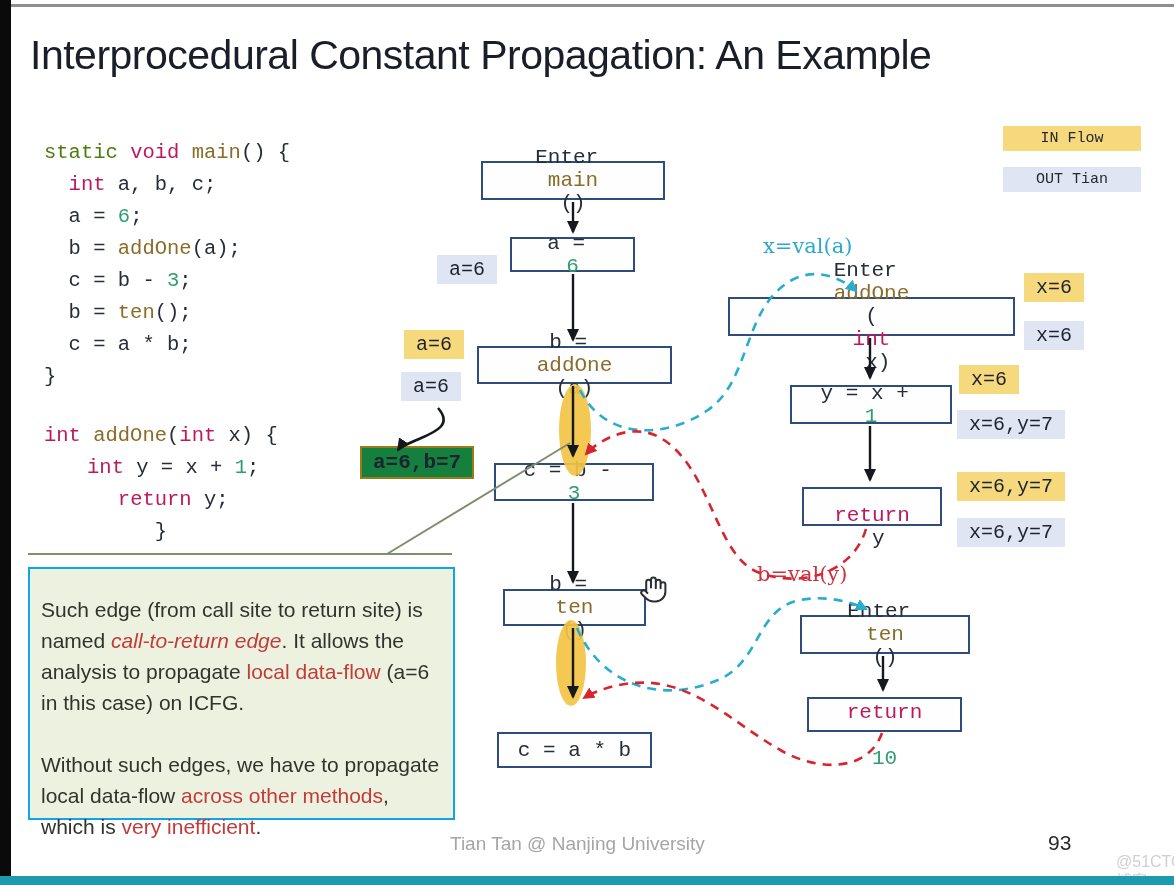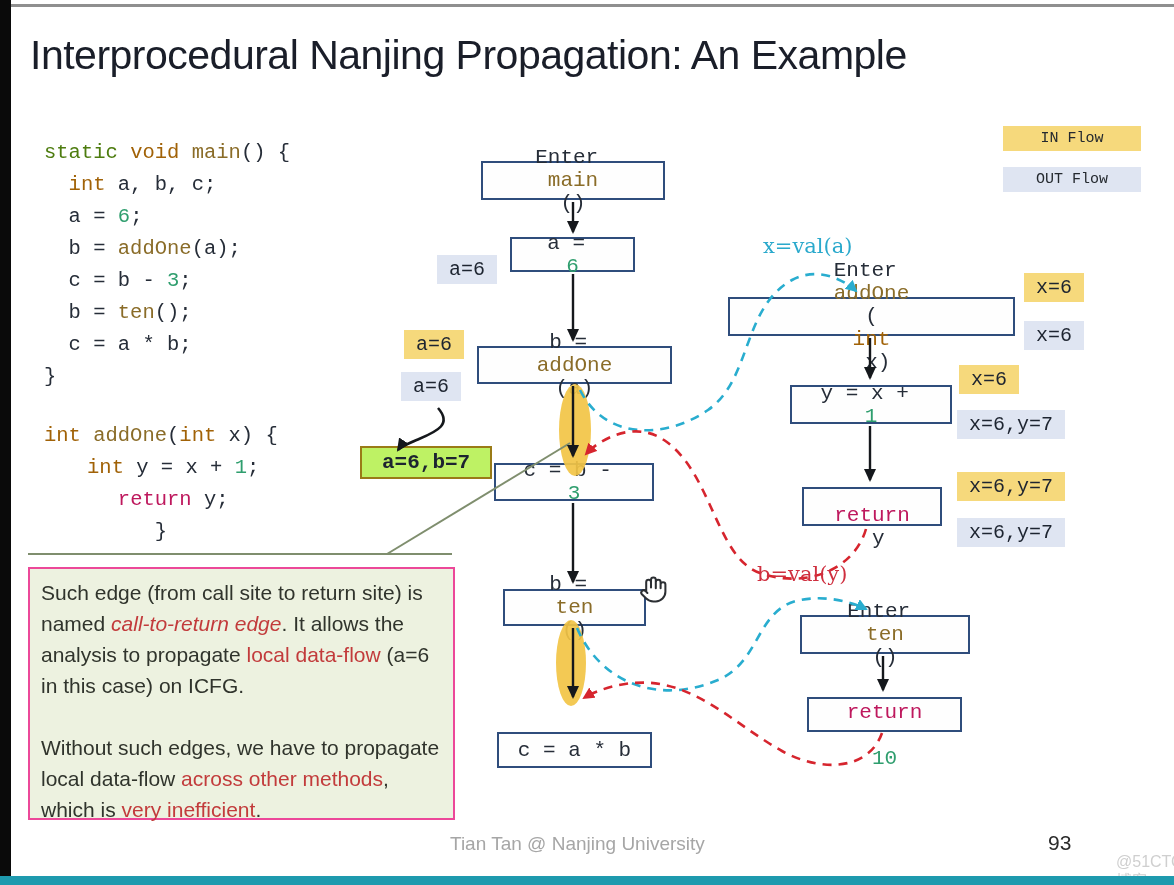--- a/index.html
+++ b/index.html
@@ -11,21 +11,21 @@
   .bottom-bar{position:absolute;left:0;bottom:0;width:1174px;height:9px;background:#1e9aae;}
 
   .slide-title{position:absolute;left:30px;top:32px;width:1130px;margin:0;
     font-size:41px;font-weight:400;letter-spacing:-.5px;color:#1a1e29;}
 
   
   .code{position:absolute;font-family:"Liberation Mono","DejaVu Sans Mono",monospace;
     font-size:20.5px;line-height:32px;white-space:pre;}
   #code-main{left:44px;top:137px;}
   #code-addone{left:44px;top:420px;text-align:center;}
-  .tk-pl{color:#262d38;} .tk-kw{color:#4d7c0f;} .tk-ty{color:#a16207;}
+  .tk-pl{color:#262d38;} .tk-kw{color:#4d7c0f;} .tk-ty{color:#be185d;}
   .tk-fn{color:#8a6c28;} .tk-num{color:#2f9e6e;} .tk-ret{color:#be185d;margin-top:41px;}
 
   
   .node{position:absolute;box-sizing:border-box;border:2.5px solid #2f4d7c;background:#fefefe;
     display:flex;align-items:center;justify-content:center;z-index:1;
     font-family:"Liberation Mono","DejaVu Sans Mono",monospace;font-size:21px;white-space:pre;flex-direction:column;}
   #n-enter-main{left:481px;top:161px;width:184px;height:39px;}
   #n-a6{left:510px;top:237px;width:125px;height:35px;}
   #n-baddone{left:477px;top:346px;width:195px;height:38px;}
   #n-cb3{left:494px;top:463px;width:160px;height:38px;}
@@ -44,32 +44,32 @@
   .fact-out{background:#dfe5f2;}
   #f-out-a6-top{left:437px;top:255px;}
   #f-in-a6{left:404px;top:330px;}
   #f-out-a6{left:401px;top:372px;}
   #f-in-x6-top{left:1024px;top:273px;}
   #f-out-x6-top{left:1024px;top:321px;}
   #f-in-x6-mid{left:959px;top:365px;}
   #f-out-x6y7-mid{left:957px;top:410px;}
   #f-in-x6y7-bot{left:957px;top:472px;}
   #f-out-x6y7-bot{left:957px;top:518px;}
-  #f-callsite{left:360px;top:446px;background:#bef264;border:2.5px solid #9a7b17;
-    font-weight:700;font-size:21px;padding:3px 20px;}
+  #f-callsite{left:360px;top:446px;background:#15803d;border:2.5px solid #9a7b17;
+    font-weight:700;font-size:21px;padding:3px 11px;}
 
   
   .legend{position:absolute;width:138px;box-sizing:border-box;text-align:center;padding:4px 0;
     font-family:"Liberation Mono","DejaVu Sans Mono",monospace;font-size:15px;color:#24292f;}
   #legend-in{left:1003px;top:126px;background:#f6d97c;}
   #legend-out{left:1003px;top:167px;background:#dfe5f2;}
 
   
   .note{position:absolute;left:28px;top:567px;width:427px;height:253px;box-sizing:border-box;
-    background:#edf2e0;border:2px solid #ec4899;padding:8px 11px;
+    background:#edf2e0;border:2px solid #0ea5e9;padding:25px 11px;
     font-size:21px;line-height:31px;color:#30342c;}
   .note p{margin:0;}
   .note p + p{margin-top:31px;}
   .tk-nt{color:#30342c;} .tk-nr{color:#c23b3b;} .tk-nri{color:#c23b3b;font-style:italic;}
 
   
   #overlay{position:absolute;left:0;top:0;z-index:2;pointer-events:none;}
   .edge-label{font-family:"DejaVu Serif",serif;font-size:21px;}
   .edge-label.cyan{fill:#2aa9cc;}
   .edge-label.red{fill:#cf2f3f;}
@@ -79,27 +79,27 @@
   .page-num{position:absolute;left:1048px;top:831px;font-size:21px;color:#2c2c2c;}
   .watermark{position:absolute;left:1116px;top:853px;font-size:16px;color:#cfcfcf;}
 </style>
 </head>
 <body>
 
 <div id="stage">
   <div class="left-bar"></div>
   <div class="top-line"></div>
 
-  <h1 class="slide-title">Interprocedural Nanjing Propagation: An Example</h1>
+  <h1 class="slide-title">Interprocedural Constant Propagation: An Example</h1>
 
   <div class="code" id="code-main"><div class="code-line"><span class="tk-kw">static</span><span class="tk-pl"> </span><span class="tk-ty">void</span><span class="tk-pl"> </span><span class="tk-fn">main</span><span class="tk-pl">() {</span></div><div class="code-line"><span class="tk-pl">  </span><span class="tk-ty">int</span><span class="tk-pl"> a, b, c;</span></div><div class="code-line"><span class="tk-pl">  a = </span><span class="tk-num">6</span><span class="tk-pl">;</span></div><div class="code-line"><span class="tk-pl">  b = </span><span class="tk-fn">addOne</span><span class="tk-pl">(a);</span></div><div class="code-line"><span class="tk-pl">  c = b - </span><span class="tk-num">3</span><span class="tk-pl">;</span></div><div class="code-line"><span class="tk-pl">  b = </span><span class="tk-fn">ten</span><span class="tk-pl">();</span></div><div class="code-line"><span class="tk-pl">  c = a * b;</span></div><div class="code-line"><span class="tk-pl">}</span></div></div>
   <div class="code" id="code-addone"><div class="code-line"><span class="tk-ty">int</span><span class="tk-pl"> </span><span class="tk-fn">addOne</span><span class="tk-pl">(</span><span class="tk-ty">int</span><span class="tk-pl"> x) {</span></div><div class="code-line"><span class="tk-pl">  </span><span class="tk-ty">int</span><span class="tk-pl"> y = x + </span><span class="tk-num">1</span><span class="tk-pl">;</span></div><div class="code-line"><span class="tk-pl">  </span><span class="tk-ret">return</span><span class="tk-pl"> y;</span></div><div class="code-line"><span class="tk-pl">}</span></div></div>
 
   <div class="legend" id="legend-in">IN Flow</div>
-  <div class="legend" id="legend-out">OUT Flow</div>
+  <div class="legend" id="legend-out">OUT Tian</div>
 
   <div class="node" id="n-enter-main"><span class="tk-pl">Enter </span><span class="tk-fn">main</span><span class="tk-pl">()</span></div>
   <div class="node" id="n-a6"><span class="tk-pl">a = </span><span class="tk-num">6</span></div>
   <div class="node" id="n-baddone"><span class="tk-pl">b = </span><span class="tk-fn">addOne</span><span class="tk-pl">(a)</span></div>
   <div class="node" id="n-cb3"><span class="tk-pl">c = b - </span><span class="tk-num">3</span></div>
   <div class="node" id="n-bten"><span class="tk-pl">b = </span><span class="tk-fn">ten</span><span class="tk-pl">()</span></div>
   <div class="node" id="n-cab"><span class="tk-pl">c = a * b</span></div>
   <div class="node" id="n-enter-addone"><span class="tk-pl">Enter </span><span class="tk-fn">addOne</span><span class="tk-pl">(</span><span class="tk-ty">int</span><span class="tk-pl"> x)</span></div>
   <div class="node" id="n-yx1"><span class="tk-pl">y = x + </span><span class="tk-num">1</span></div>
   <div class="node" id="n-rety"><span class="tk-ret">return</span><span class="tk-pl"> y</span></div>

